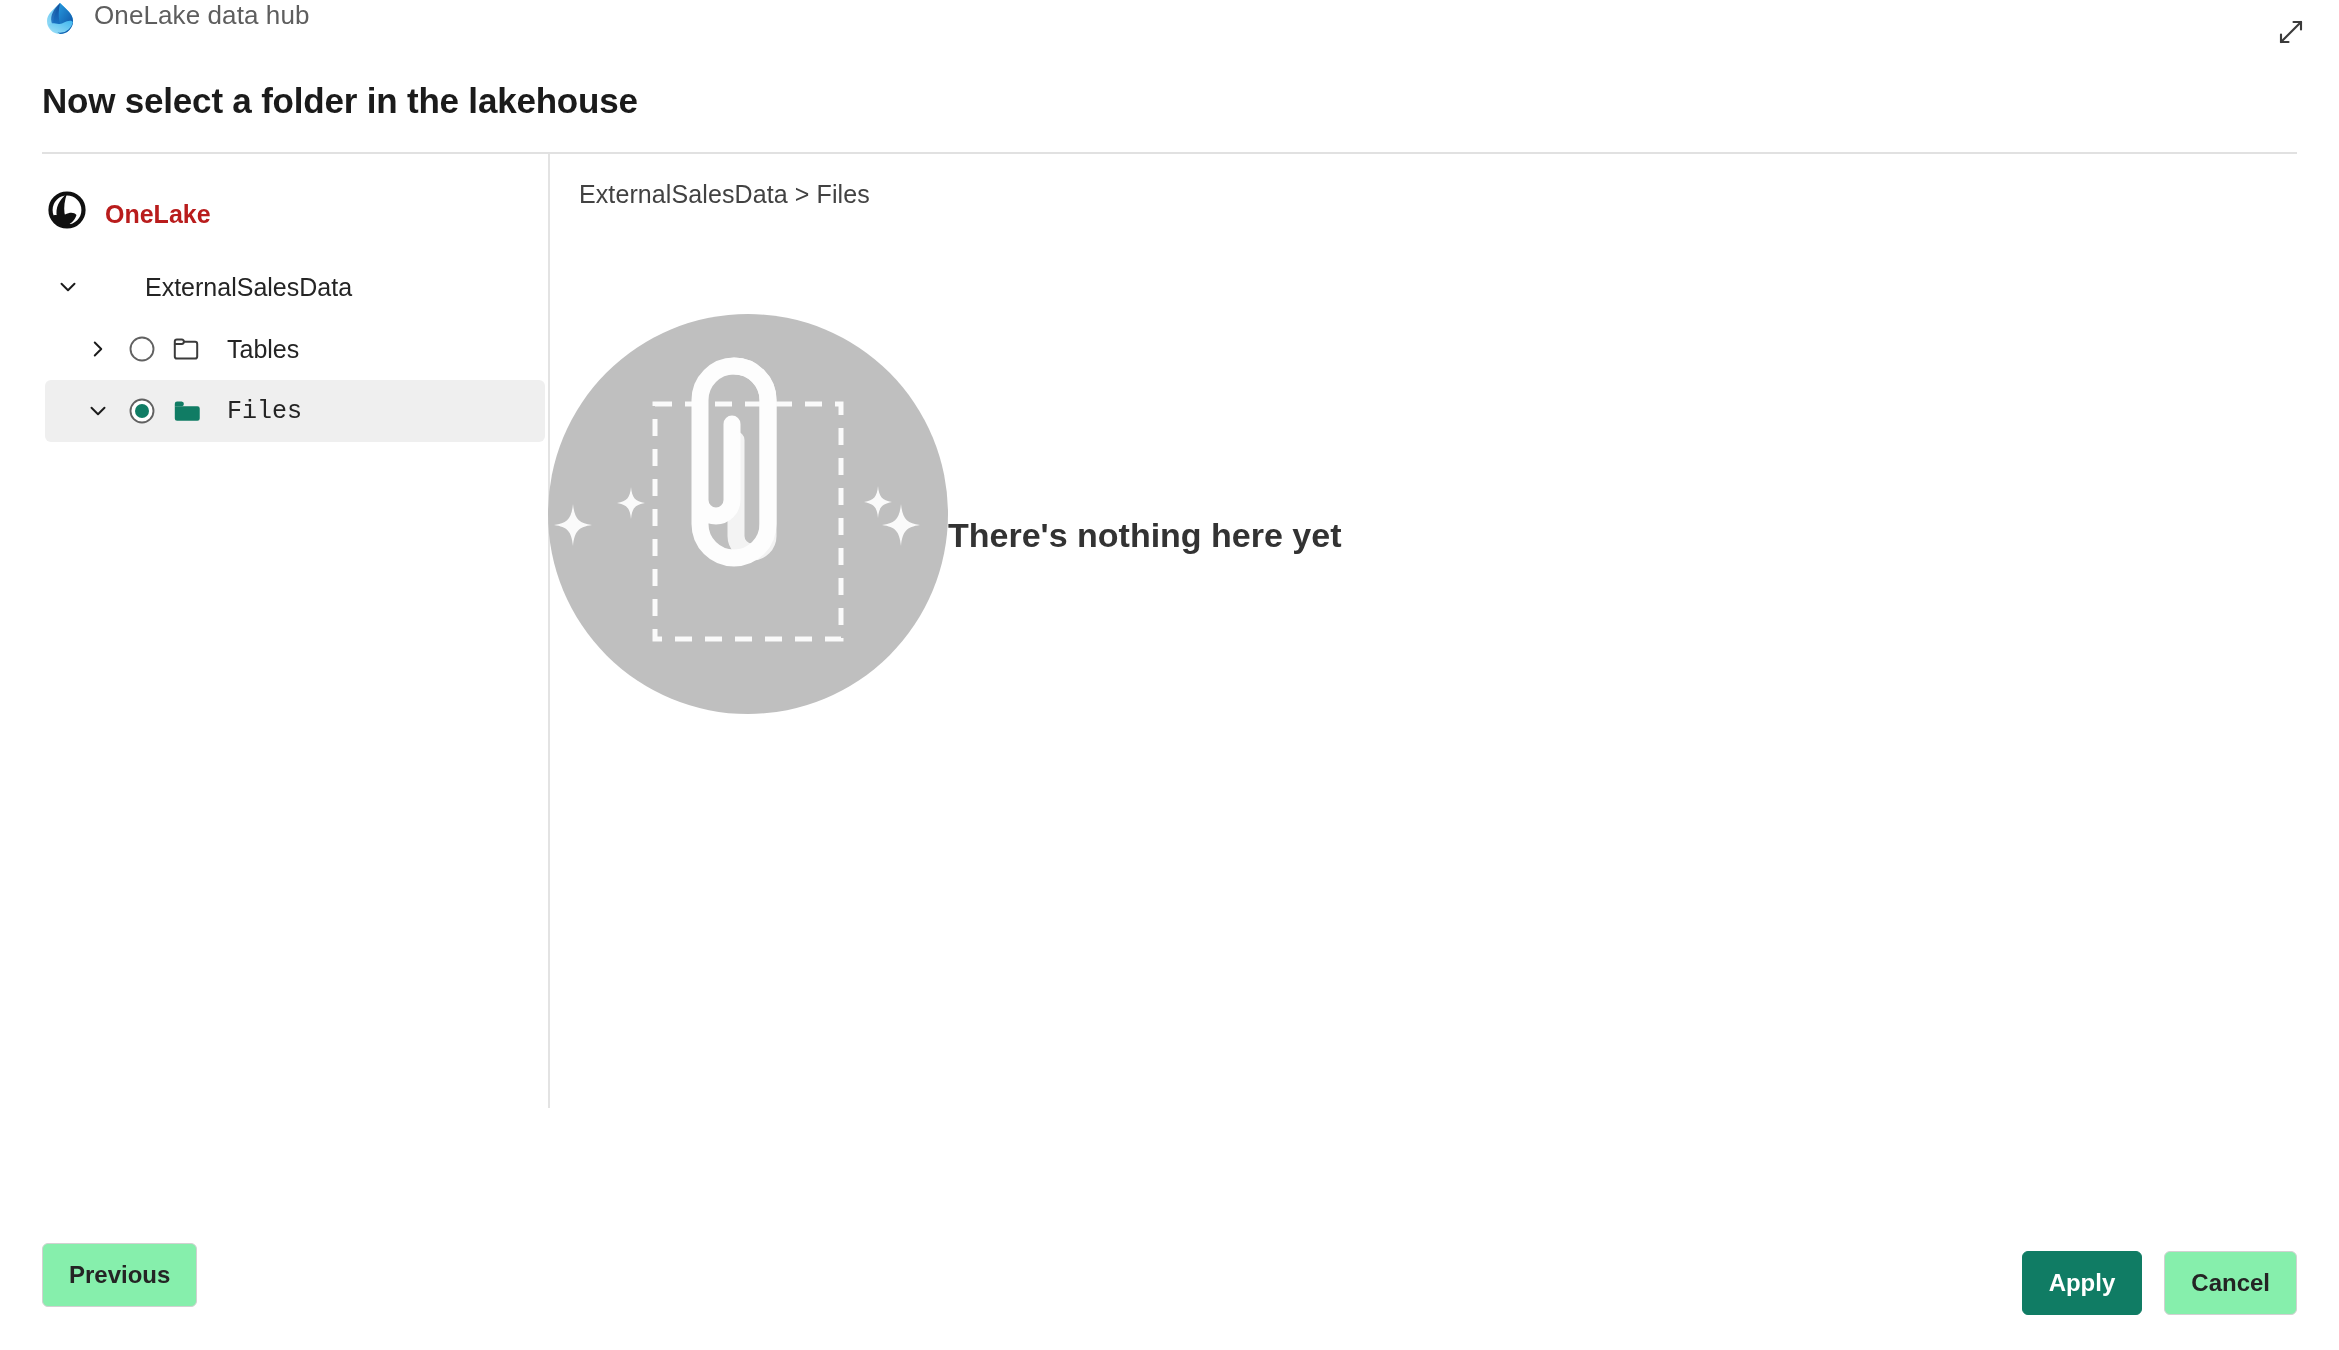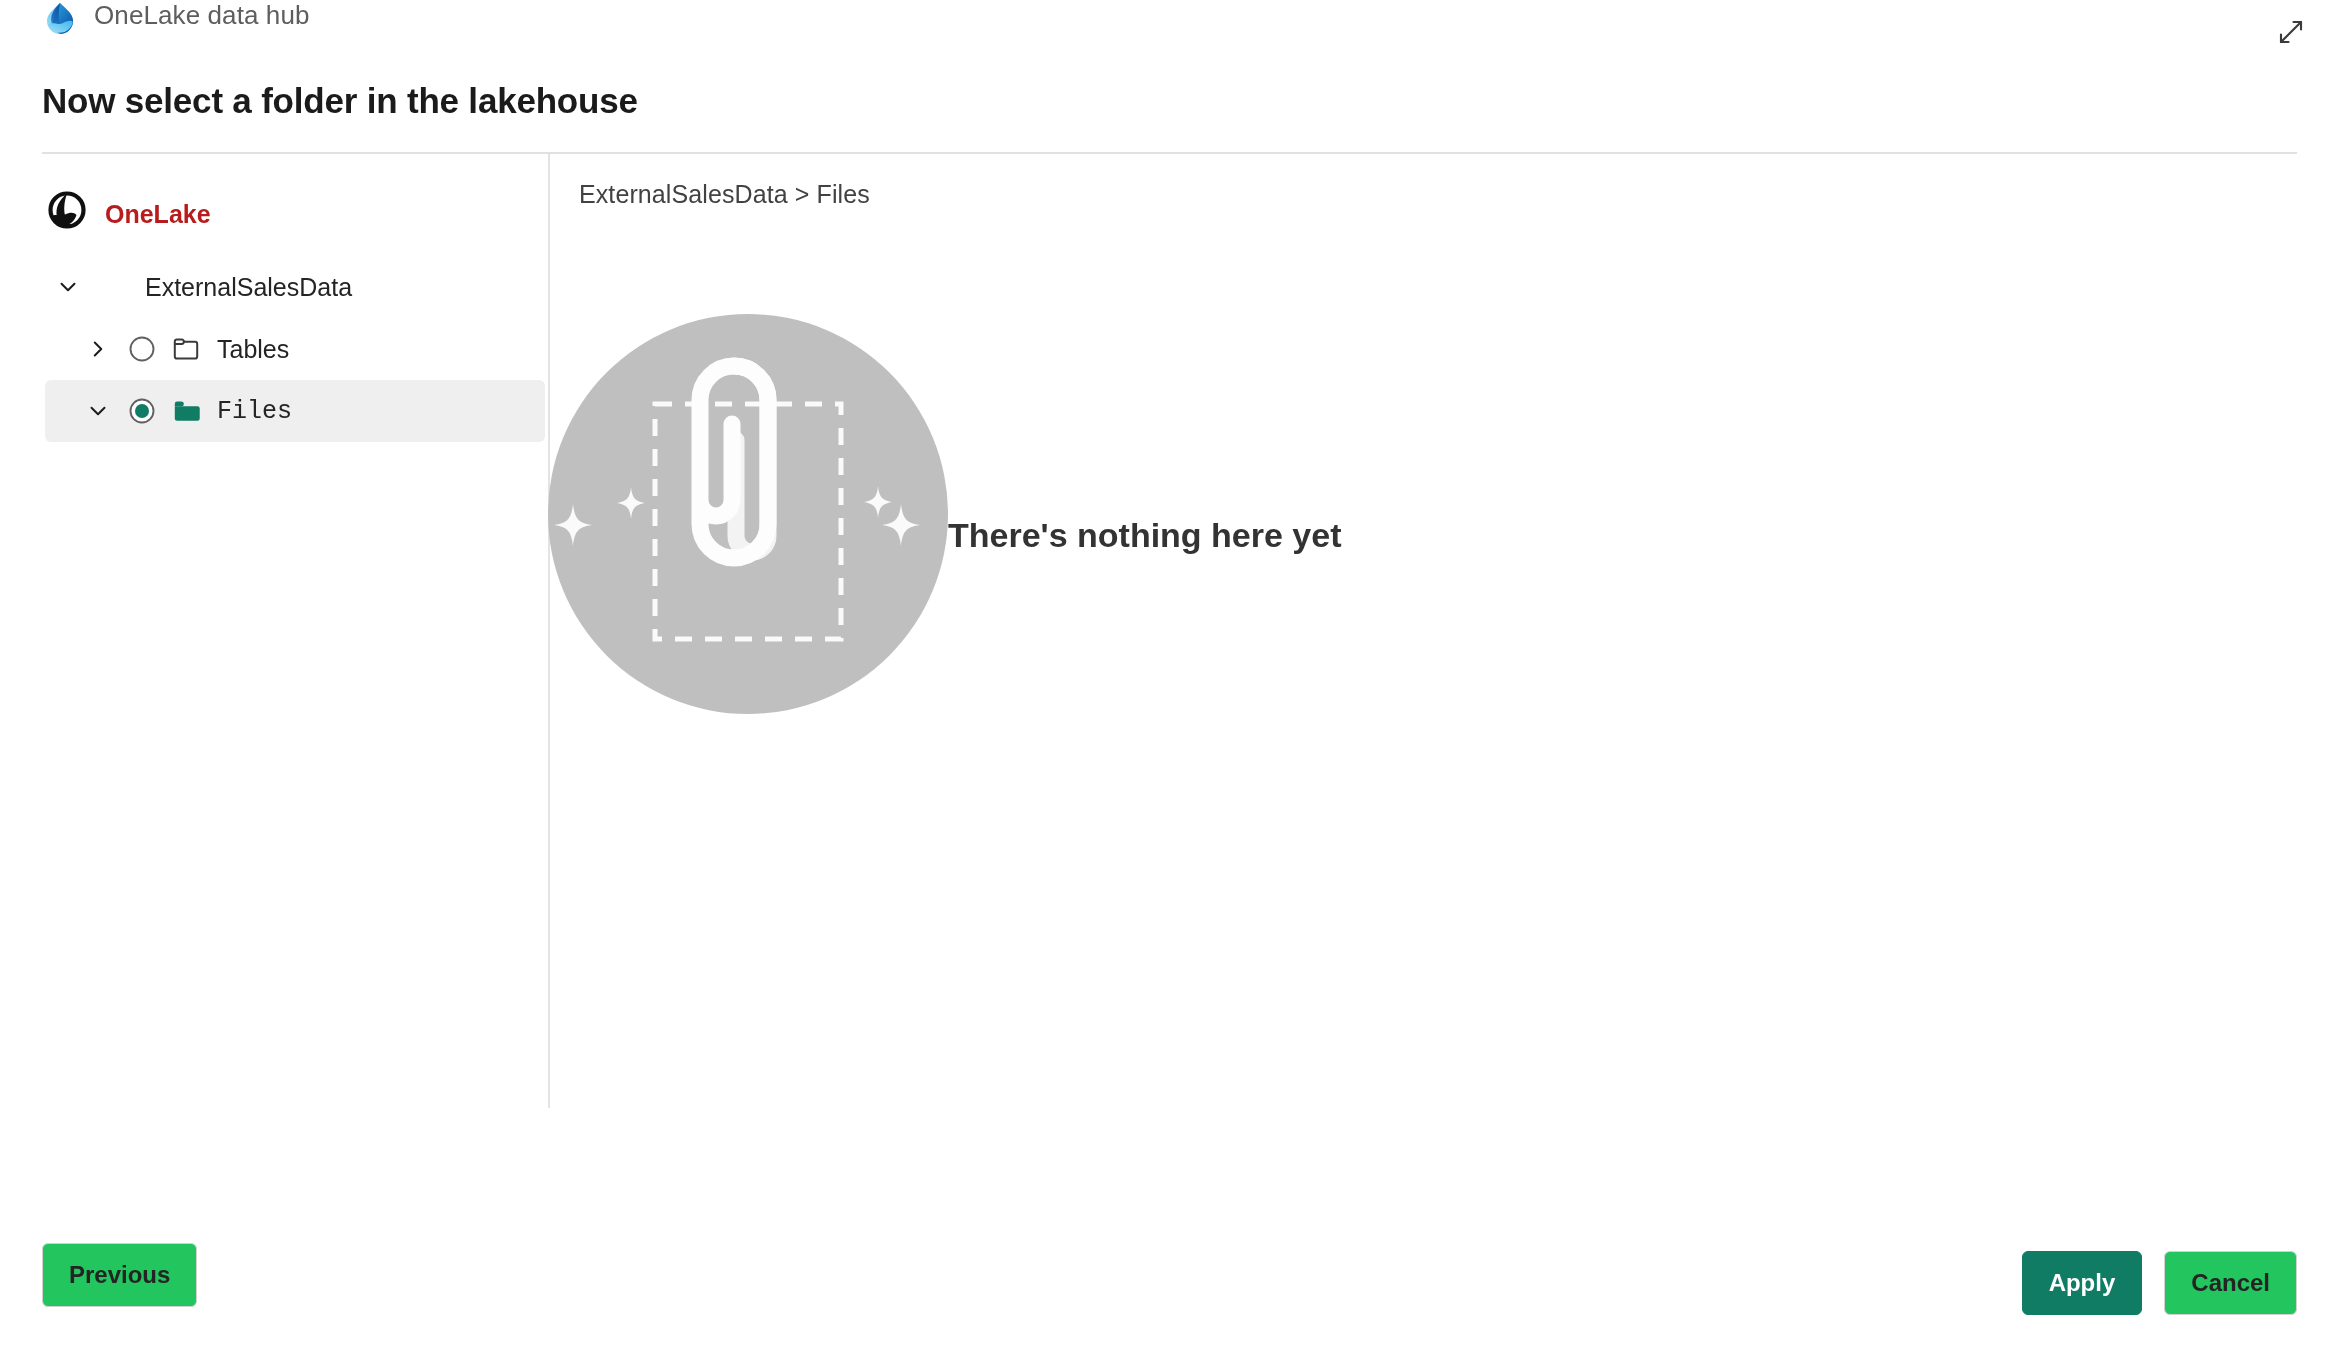--- a/index.html
+++ b/index.html
@@ -42,21 +42,21 @@
   .tree-row {
     display: flex; align-items: center; height: 62px;
     margin: 0 3px 0 45px; border-radius: 6px; cursor: pointer; padding-left: 0;
   }
   .tree-row.selected { background: #efefef; font-family: Liberation Mono, monospace; }
   .tree-row .chev { width: 46px; flex: 0 0 46px; display: flex; align-items: center; justify-content: center; }
   .tree-row.lvl0 .chev { margin-left: 0; }
   .tree-row.lvl1 { padding-left: 30px; }
   .tree-row .radio { width: 42px; flex: 0 0 42px; display: flex; align-items: center; justify-content: center; }
   .tree-row .ficon { width: 46px; flex: 0 0 46px; display: flex; align-items: center; justify-content: center; }
-  .tree-row .tlabel { font-size: 25px; color: #242424; margin-left: 8px; white-space: nowrap; }
+  .tree-row .tlabel { font-size: 25px; color: #242424; margin-left: 18px; white-space: nowrap; }
   .tree-row.lvl0 .tlabel { margin-left: 54px; }
 
   
   .content { flex: 1 1 auto; position: relative; padding-top: 26px; }
   .crumb { padding-left: 31px; font-size: 25px; color: #424242; letter-spacing: .1px; }
 
   .empty {
     position: absolute; left: 0; right: 0; top: 160px;
     display: flex; flex-direction: row; align-items: center;
   }
@@ -67,21 +67,21 @@
   .footer {
     flex: 0 0 150px; height: 150px; position: relative;
     display: flex; align-items: center; padding: 0 42px;
   }
   .btn {
     font-family: "Liberation Sans", "DejaVu Sans", sans-serif;
     font-size: 24px; font-weight: 600; border-radius: 6px;
     height: 64px; padding: 0 26px; cursor: pointer; line-height: 1;
     display: inline-flex; align-items: center; justify-content: center;
   }
-  .btn-secondary { background: #22c55e; border: 1.5px solid #d1d1d1; color: #242424; }
+  .btn-secondary { background: #86efac; border: 1.5px solid #d1d1d1; color: #242424; }
   .btn-primary { background: #107c64; border: 1.5px solid #107c64; color: #ffffff; }
   .footer-right { position: absolute; right: 42px; top: 8px; height: 150px; display: flex; align-items: center; gap: 22px; }
 </style>
 </head>
 <body>
 
 <div class="dialog">
 
   <div class="hdr">
     <span class="hdr-logo">

